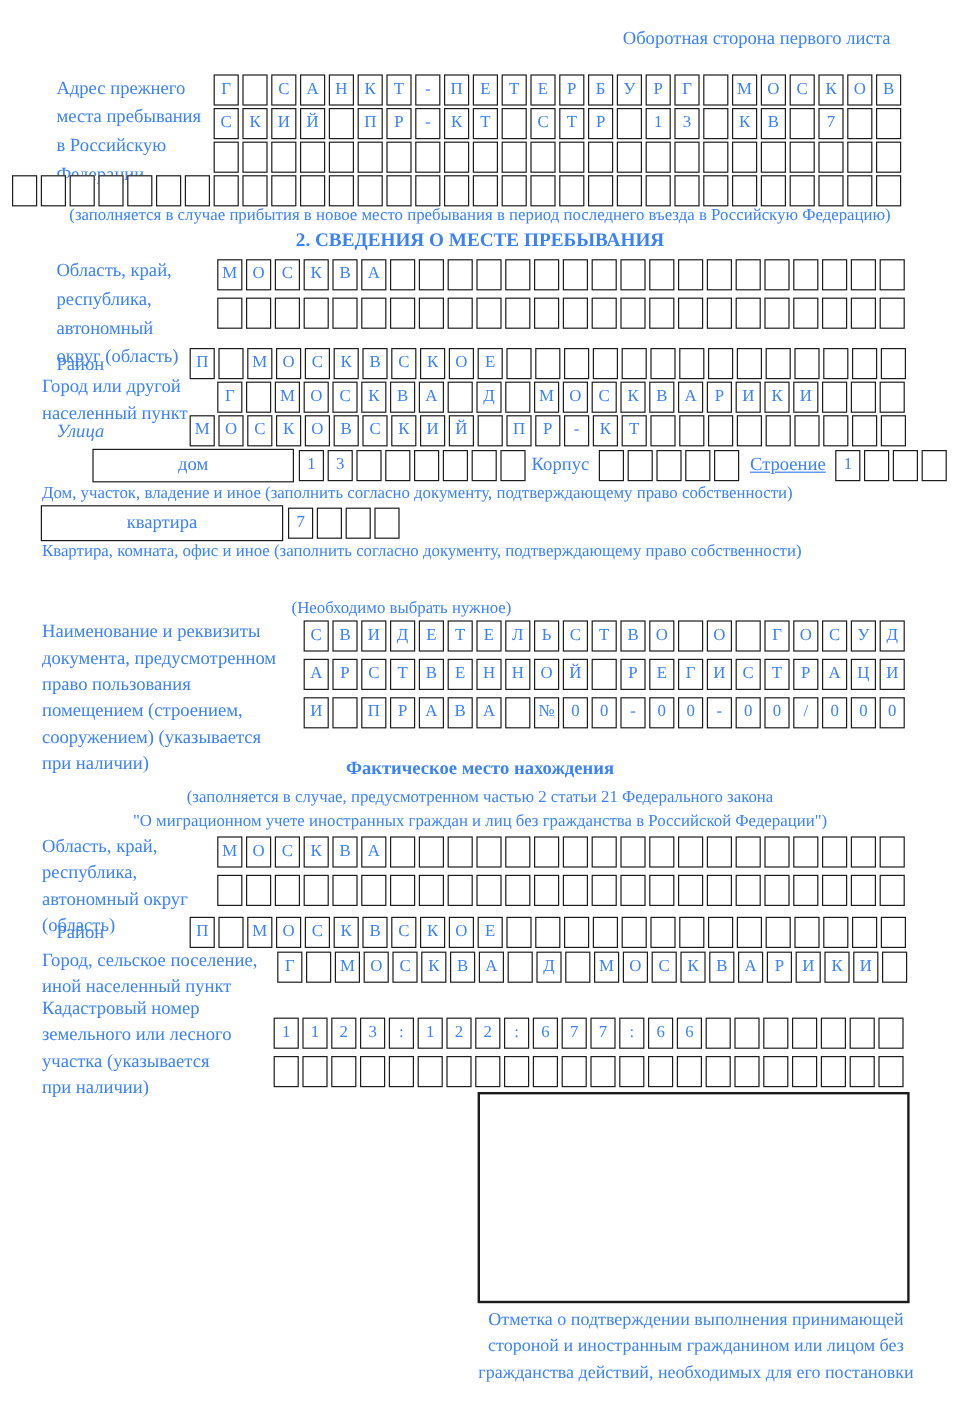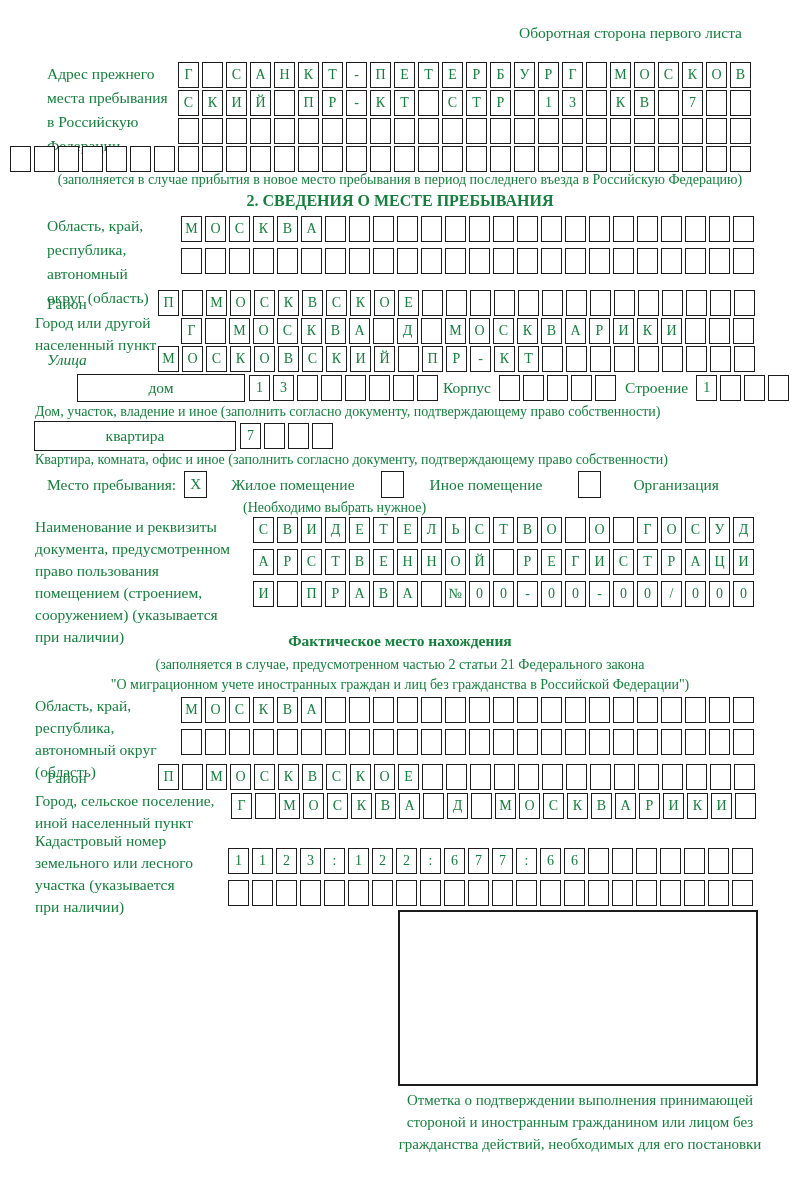--- a/index.html
+++ b/index.html
@@ -1,17 +1,17 @@
 <!DOCTYPE html>
 <html><head>
 <meta charset="utf-8">
 <style>
   html,body{margin:0;padding:0;background:#fff;}
   .form{position:relative;width:800px;height:1152px;background:#fff;overflow:hidden;
-        font-family:"Liberation Serif",serif;color:#15803d;}
+        font-family:"Liberation Serif",serif;color:#3b82f6;}
   .abs{position:absolute;}
   .lbl{font-size:15.5px;line-height:24px;white-space:nowrap;margin-left:12px;}
   .lbl-tight{font-size:15.5px;line-height:22px;white-space:nowrap;}
   .note{font-size:14px;white-space:nowrap;}
   .center{width:800px;text-align:center;}
   .title{font-size:16px;font-weight:bold;}
   .grid{display:flex;white-space:nowrap;}
   .cell{box-sizing:border-box;flex:0 0 auto;width:21px;height:26px;margin-right:3px;
         border:1.5px solid #1c1c1c;background:#fff;display:inline-flex;align-items:center;
         justify-content:center;font-size:14px;font-family:"Liberation Serif",serif;}
@@ -312,50 +312,41 @@
         <span class="cell"></span>
       </span>
     <span class="lbl" style="margin:0 8px 0 2px;">Корпус</span>
     <span class="grid">
         <span class="cell"></span>
         <span class="cell"></span>
         <span class="cell"></span>
         <span class="cell"></span>
         <span class="cell"></span>
       </span>
-    <span class="lbl" style="margin:0 8px 0 6px;">Строение</span>
+    <span class="lbl" style="margin:0 8px 0 6px;text-decoration:underline;">Строение</span>
     <span class="grid">
         <span class="cell">1</span>
         <span class="cell"></span>
         <span class="cell"></span>
         <span class="cell"></span>
       </span>
   </div>
   <div class="abs note" style="left:35px;top:404px;">Дом, участок, владение и иное (заполнить согласно документу, подтверждающему право собственности)</div>
 
   <div class="abs inline-row" style="left:34px;top:421px;">
     <span class="labelbox" style="width:202px;height:30px;">квартира</span>
     <span class="grid" style="margin-left:4px;">
         <span class="cell">7</span>
         <span class="cell"></span>
         <span class="cell"></span>
         <span class="cell"></span>
       </span>
   </div>
   <div class="abs note" style="left:35px;top:452px;">Квартира, комната, офис и иное (заполнить согласно документу, подтверждающему право собственности)</div>
 
-  <div class="abs inline-row" style="left:35px;top:471px;">
-    <span class="lbl">Место пребывания:</span>
-    <span class="cbox" style="margin:0 12px 0 8px;">X</span>
-    <span class="lbl">Жилое помещение</span>
-    <span class="cbox" style="margin:0 14px 0 26px;"></span>
-    <span class="lbl">Иное помещение</span>
-    <span class="cbox" style="margin:0 20px 0 36px;"></span>
-    <span class="lbl">Организация</span>
-  </div>
   <div class="abs note" style="left:243px;top:500px;">(Необходимо выбрать нужное)</div>
 
   <div class="abs" style="left:35px;top:516px;">
     <div class="lbl-tight">Наименование и реквизиты</div>
     <div class="lbl-tight">документа, предусмотренном</div>
     <div class="lbl-tight">право пользования</div>
     <div class="lbl-tight">помещением (строением,</div>
     <div class="lbl-tight">сооружением) (указывается</div>
     <div class="lbl-tight">при наличии)</div>
   </div>

